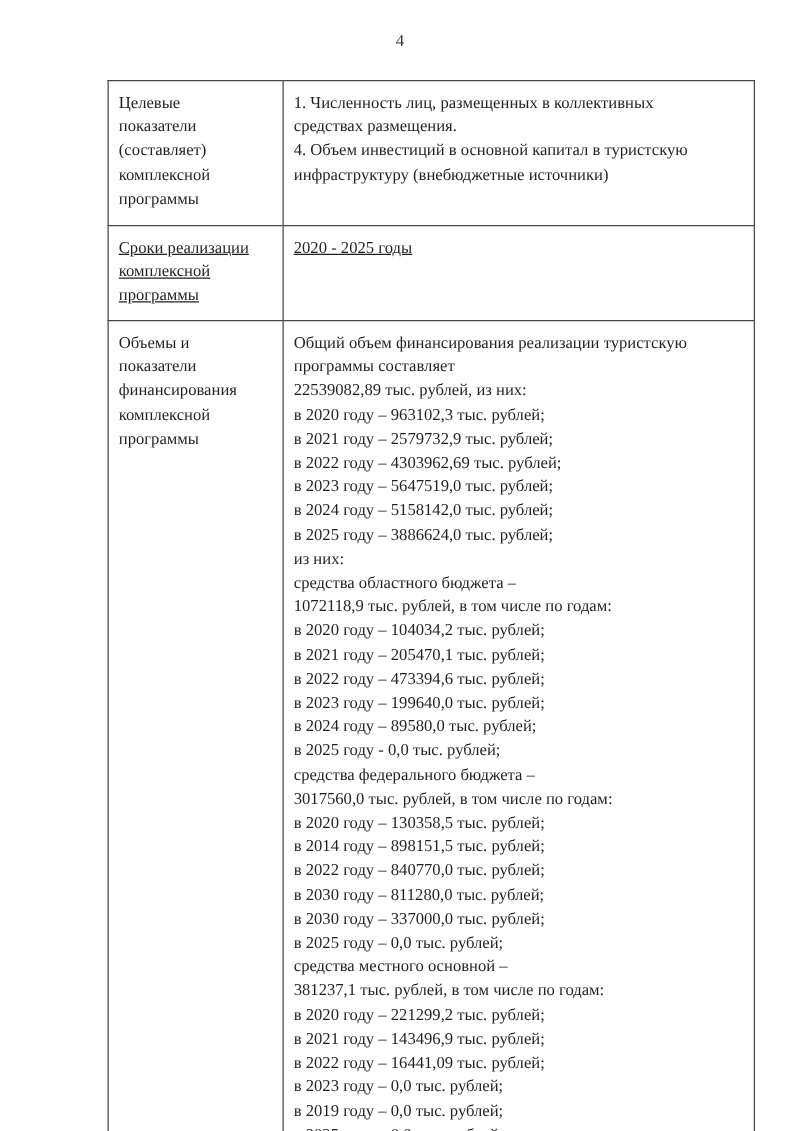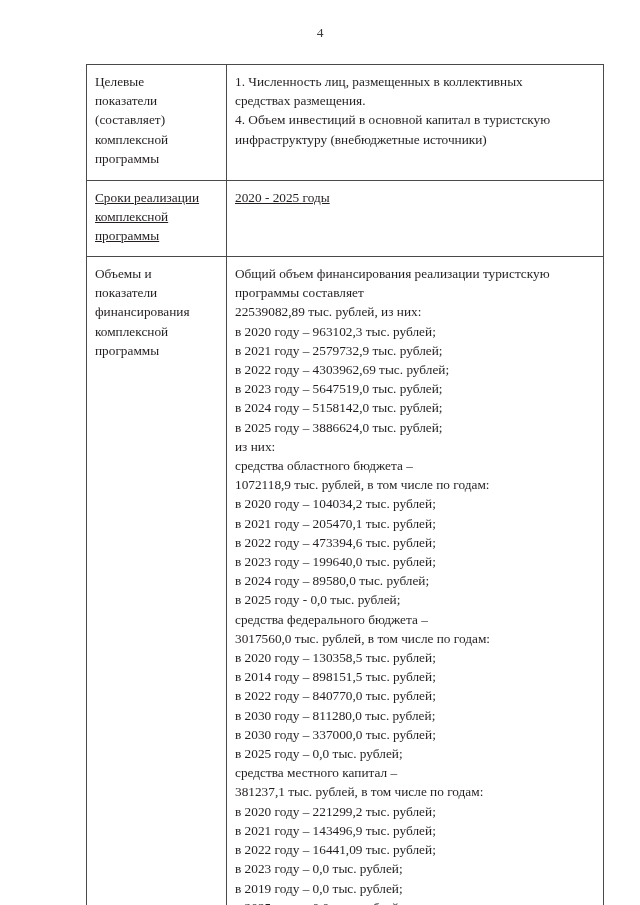--- a/index.html
+++ b/index.html
@@ -128,21 +128,21 @@
           <span class="cell-line">в 2024 году – 89580,0 тыс. рублей;</span>
           <span class="cell-line">в 2025 году - 0,0 тыс. рублей;</span>
           <span class="cell-line">средства федерального бюджета –</span>
           <span class="cell-line">3017560,0 тыс. рублей, в том числе по годам:</span>
           <span class="cell-line">в 2020 году – 130358,5 тыс. рублей;</span>
           <span class="cell-line">в 2014 году – 898151,5 тыс. рублей;</span>
           <span class="cell-line">в 2022 году – 840770,0 тыс. рублей;</span>
           <span class="cell-line">в 2030 году – 811280,0 тыс. рублей;</span>
           <span class="cell-line">в 2030 году – 337000,0 тыс. рублей;</span>
           <span class="cell-line">в 2025 году – 0,0 тыс. рублей;</span>
-          <span class="cell-line">средства местного капитал –</span>
+          <span class="cell-line">средства местного основной –</span>
           <span class="cell-line">381237,1 тыс. рублей, в том числе по годам:</span>
           <span class="cell-line">в 2020 году – 221299,2 тыс. рублей;</span>
           <span class="cell-line">в 2021 году – 143496,9 тыс. рублей;</span>
           <span class="cell-line">в 2022 году – 16441,09 тыс. рублей;</span>
           <span class="cell-line">в 2023 году – 0,0 тыс. рублей;</span>
           <span class="cell-line">в 2019 году – 0,0 тыс. рублей;</span>
           <span class="cell-line">в 2025 году – 0,0 тыс. рублей;</span>
         </td>
       </tr>
 

